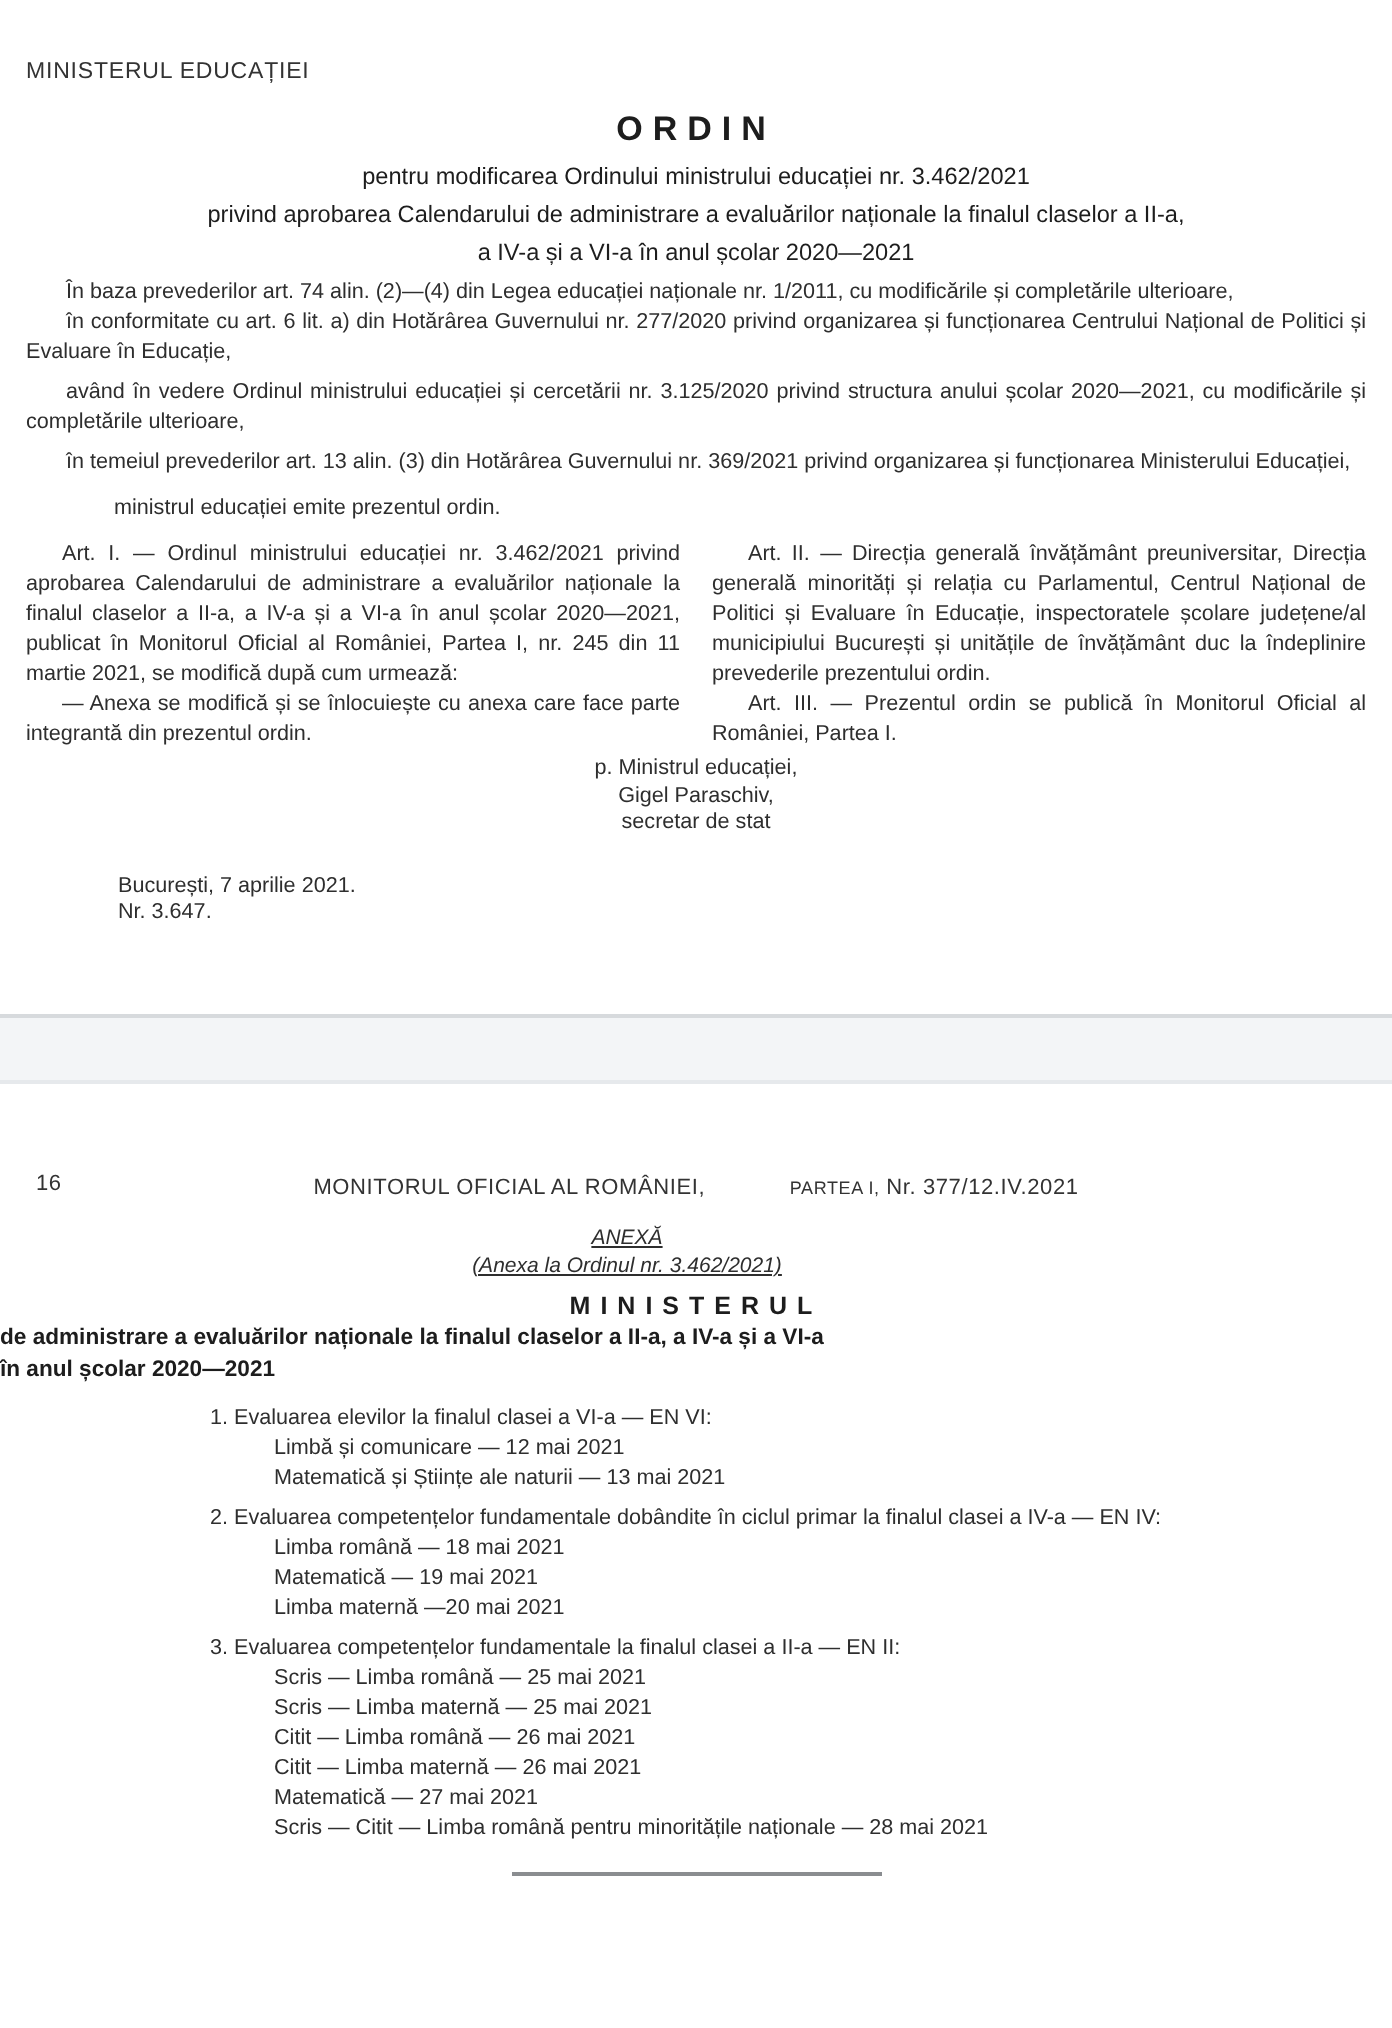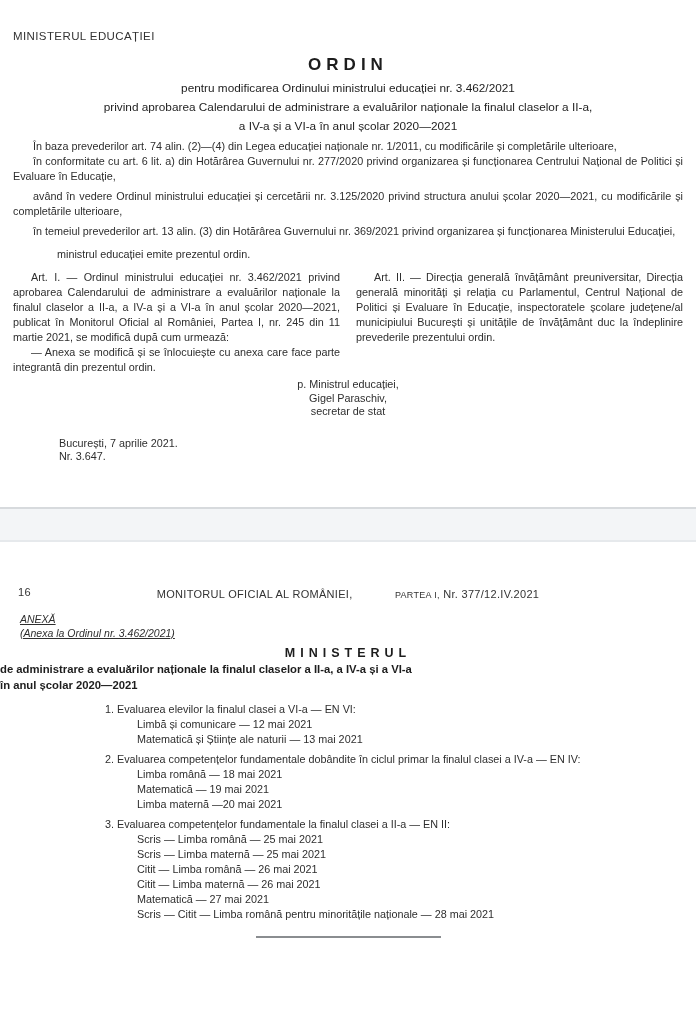--- a/index.html
+++ b/index.html
@@ -103,24 +103,23 @@
   .pagenum {
     position: absolute;
     left: 18px;
     top: 44px;
     font-size: 11px;
   }
   .journal-part2 { font-size: 9px; margin-left: 39px; }
   .annex {
     margin-top: 12px;
     padding-right: 69px;
-    text-align: left;
+    text-align: center;
     font-size: 10.5px;
     line-height: 14px;
-    padding-left: 20px;
   }
   .cal-title {
     margin-top: 6px;
     text-align: center;
     font-size: 12.5px;
     font-weight: 700;
     letter-spacing: 5px;
     color: #1d1d1d;
   }
   .cal-sub {
@@ -173,20 +172,21 @@
 
     <p class="enacting"><span class="b">ministrul educației</span><span> emite prezentul ordin.</span></p>
 
     <div class="cols">
       <div class="col">
         <p><span class="b">Art. I.</span><span> — Ordinul ministrului educației nr. 3.462/2021 privind aprobarea Calendarului de administrare a evaluărilor naționale la finalul claselor a II-a, a IV-a și a VI-a în anul școlar 2020—2021, publicat în Monitorul Oficial al României, Partea I, nr. 245 din 11 martie 2021, se modifică după cum urmează:</span></p>
         <p class="b">— Anexa se modifică și se înlocuiește cu anexa care face parte integrantă din prezentul ordin.</p>
       </div>
       <div class="col">
         <p><span class="b">Art. II.</span><span> — Direcția generală învățământ preuniversitar, Direcția generală minorități și relația cu Parlamentul, Centrul Național de Politici și Evaluare în Educație, inspectoratele școlare județene/al municipiului București și unitățile de învățământ duc la îndeplinire prevederile prezentului ordin.</span></p>
+        <p><span class="b">Art. III.</span><span> — Prezentul ordin se publică în Monitorul Oficial al României, Partea I.</span></p>
       </div>
     </div>
 
     <div class="signature">
       <div>p. Ministrul educației,</div>
       <div class="b">Gigel Paraschiv,</div>
       <div>secretar de stat</div>
     </div>
 
     <div class="place">

